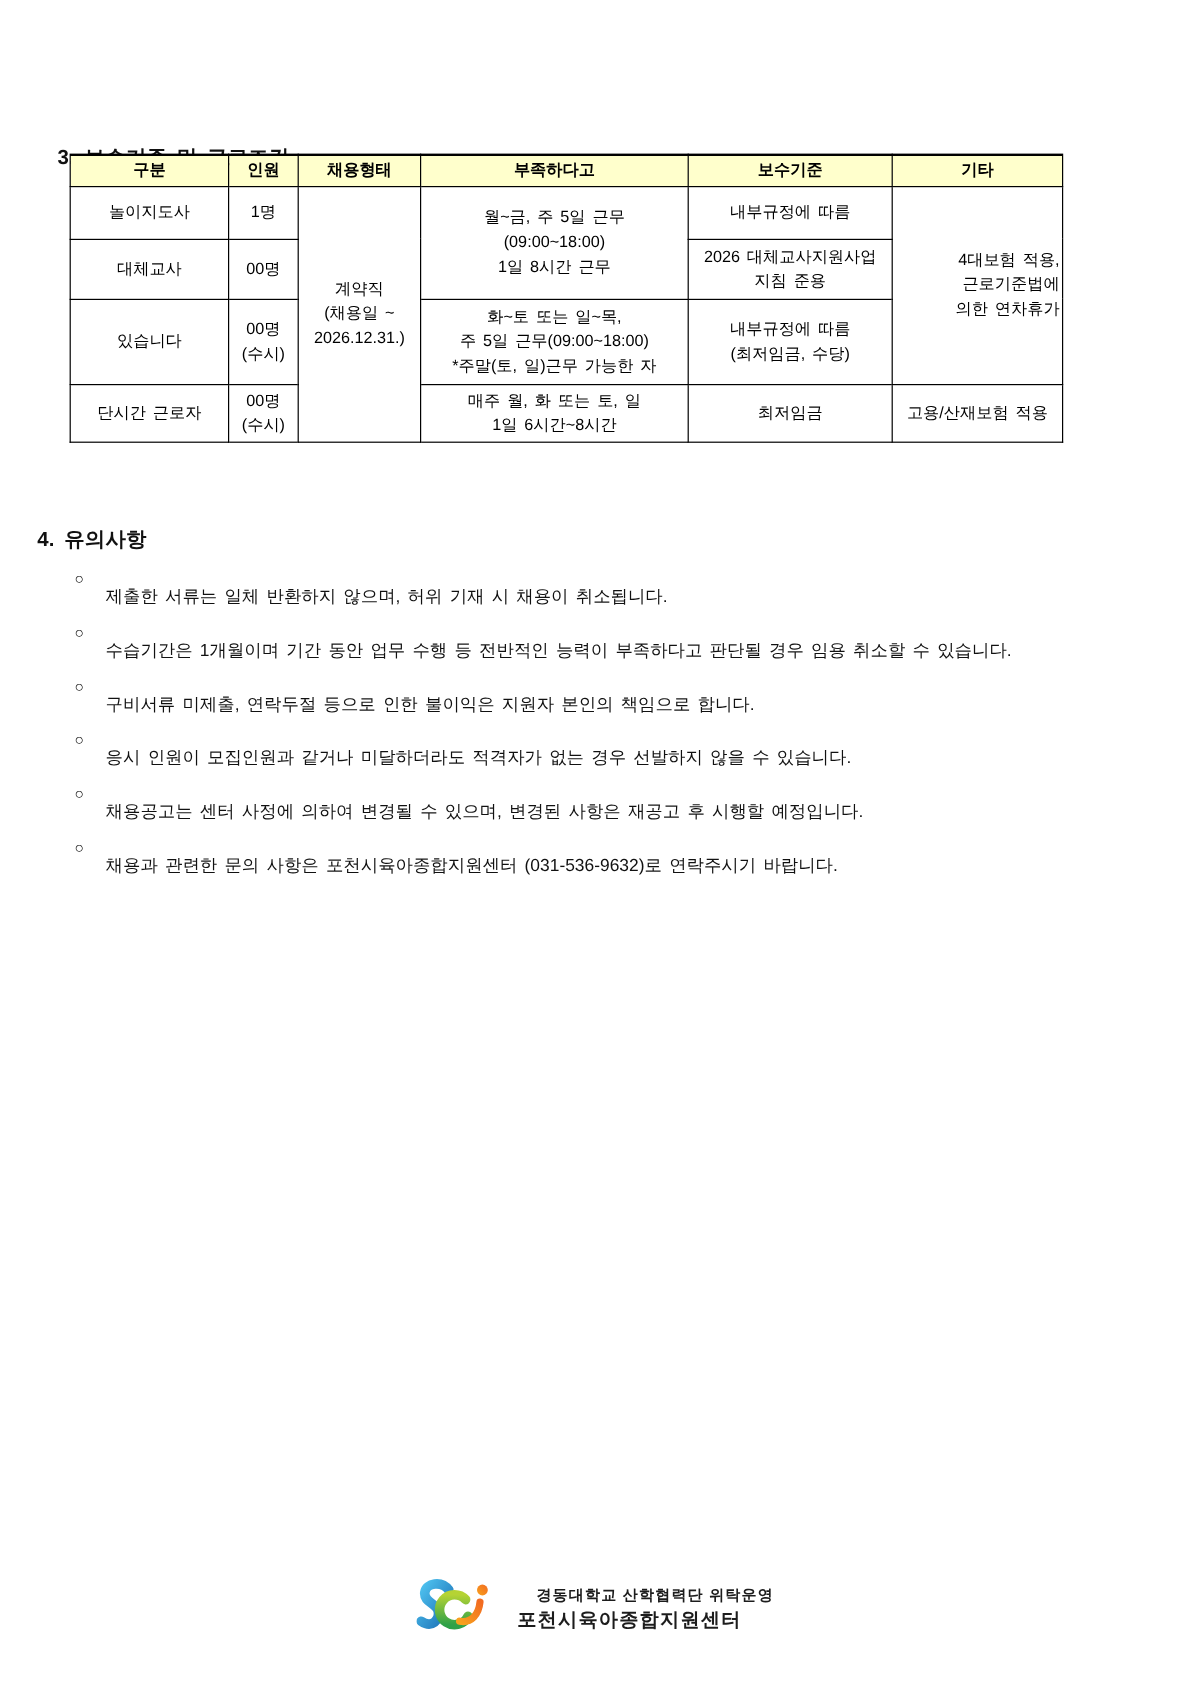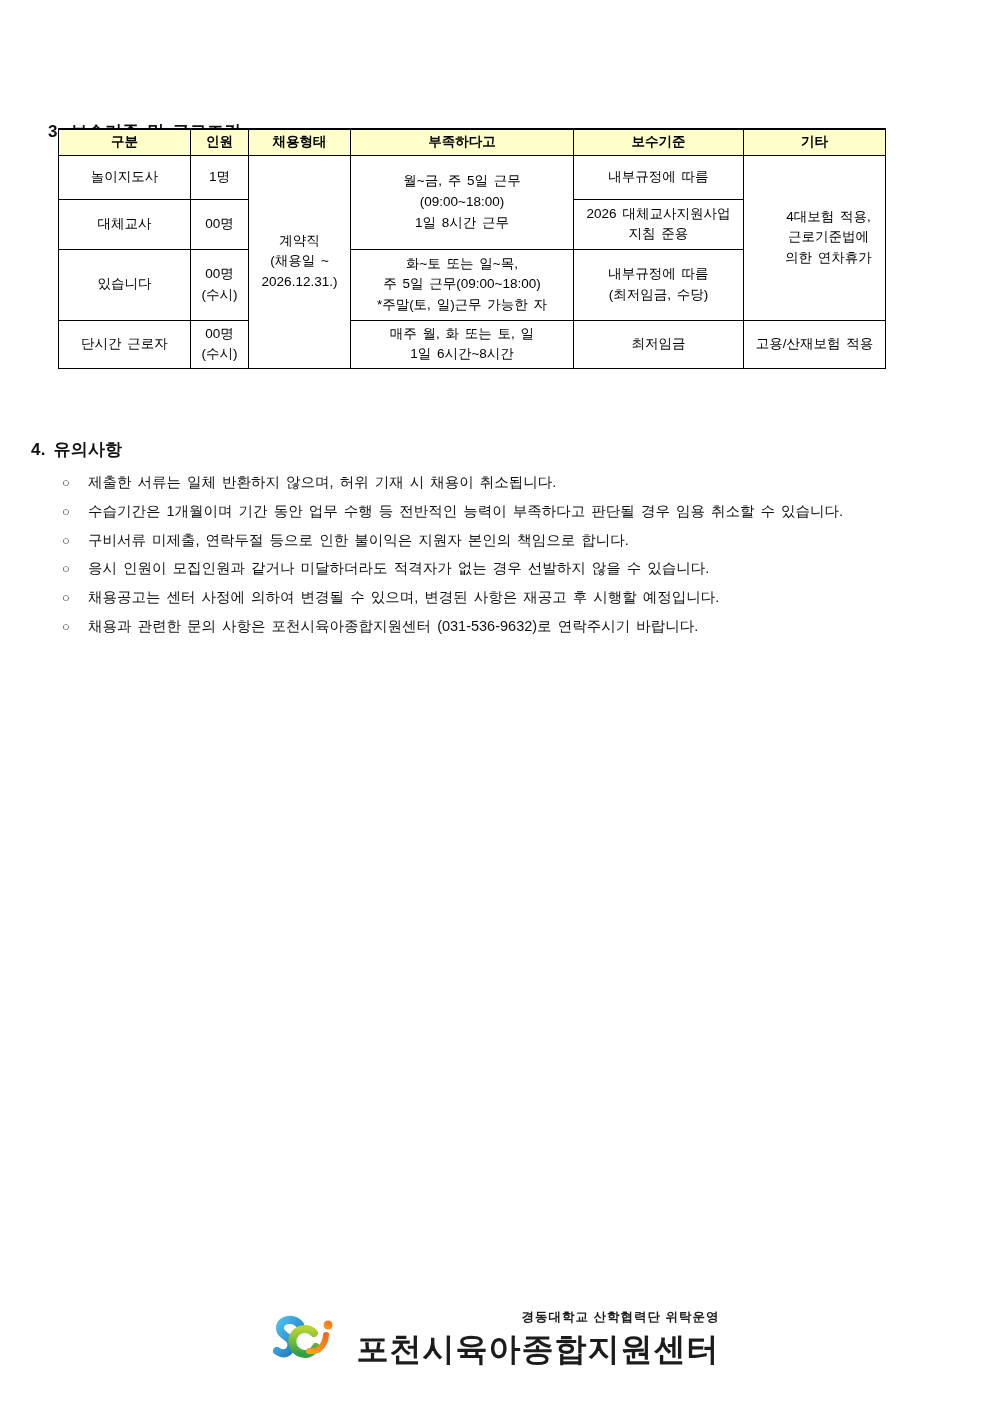--- a/index.html
+++ b/index.html
@@ -35,21 +35,21 @@
   .pay-table th {
     background: #FFFFCC;
     font-weight: bold; font-size: 13.5px;
     height: 26px;
     margin-left: 48px;
   }
   .pay-table .r1 { height: 44px; }
   .pay-table .r2 { height: 50px; }
   .pay-table .r3 { height: 71px; }
   .pay-table .r4 { height: 48px; }
-  .pay-table td.etc-merged { text-align: center; padding-left: 30px; }
+  .pay-table td.etc-merged { text-align: right; padding-left: 30px; }
   .ln { display: block; }
 
   .table-note {
     position: absolute; left: 68px; top: 384px;
     font-size: 14px; word-spacing: 4px; color: #111;
   }
 
   .bullets {
     position: absolute; left: 62px; top: 472px;
     width: 790px;
@@ -58,35 +58,35 @@
   .bullet {
     display: flex; align-items: flex-start;
     margin-bottom: 7px; line-height: 1.5;
     word-spacing: 2px;
   }
   .bullet .marker {
     flex: 0 0 18px; width: 18px;
     margin-right: 8px;
     font-size: 13px; line-height: 1.67;
   }
-  .bullet .txt { flex: 1 1 auto; }
+  .bullet .txt { flex: 1 1 auto; margin-top: 16px; }
 
   .footer {
     position: absolute; left: 0; top: 1308px;
     width: 992px;
-    display: flex; justify-content: center; align-items: center; text-align: right;
+    display: flex; justify-content: center; align-items: center;
   }
   .logo-icon { flex: 0 0 auto; margin-right: 14px; margin-top: 6px; }
   .logo-text { display: flex; flex-direction: column; }
   .logo-small {
     font-size: 12.5px; font-weight: bold; color: #1c1c1c;
     letter-spacing: 1px; padding-left: 16px; margin-bottom: 2px;
   }
   .logo-large {
-    font-size: 32px; font-weight: bold; color: #1c1c1c;
+    font-size: 16px; font-weight: bold; color: #1c1c1c;
     letter-spacing: 1px;
   }
 </style>
 </head>
 <body>
 
 <div class="page">
 
   <div class="sec-title" id="title3">3. 보수기준 및 근로조건</div>
 

